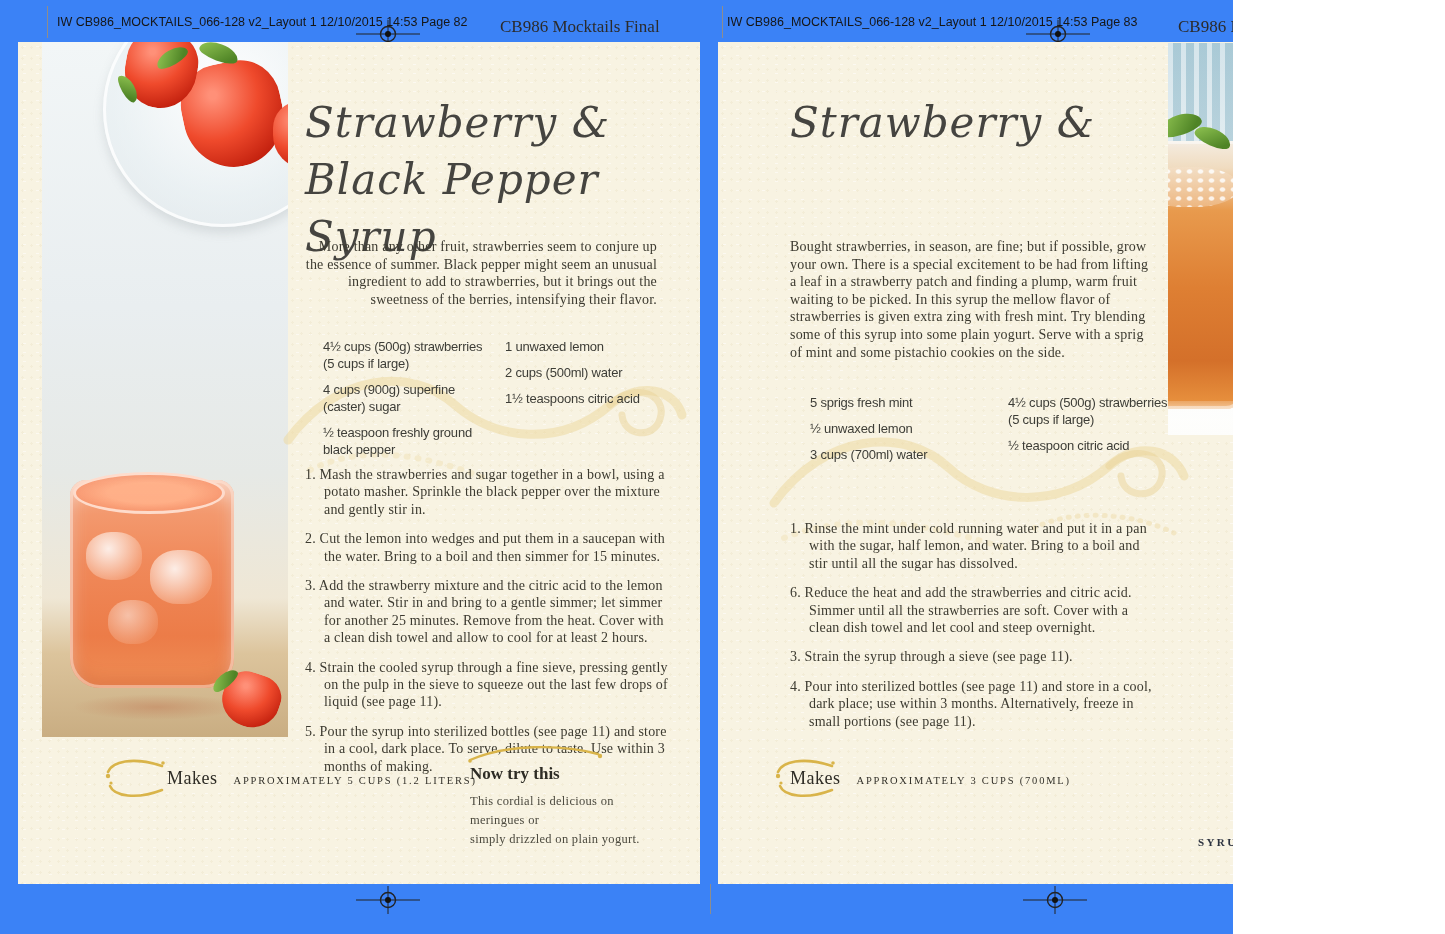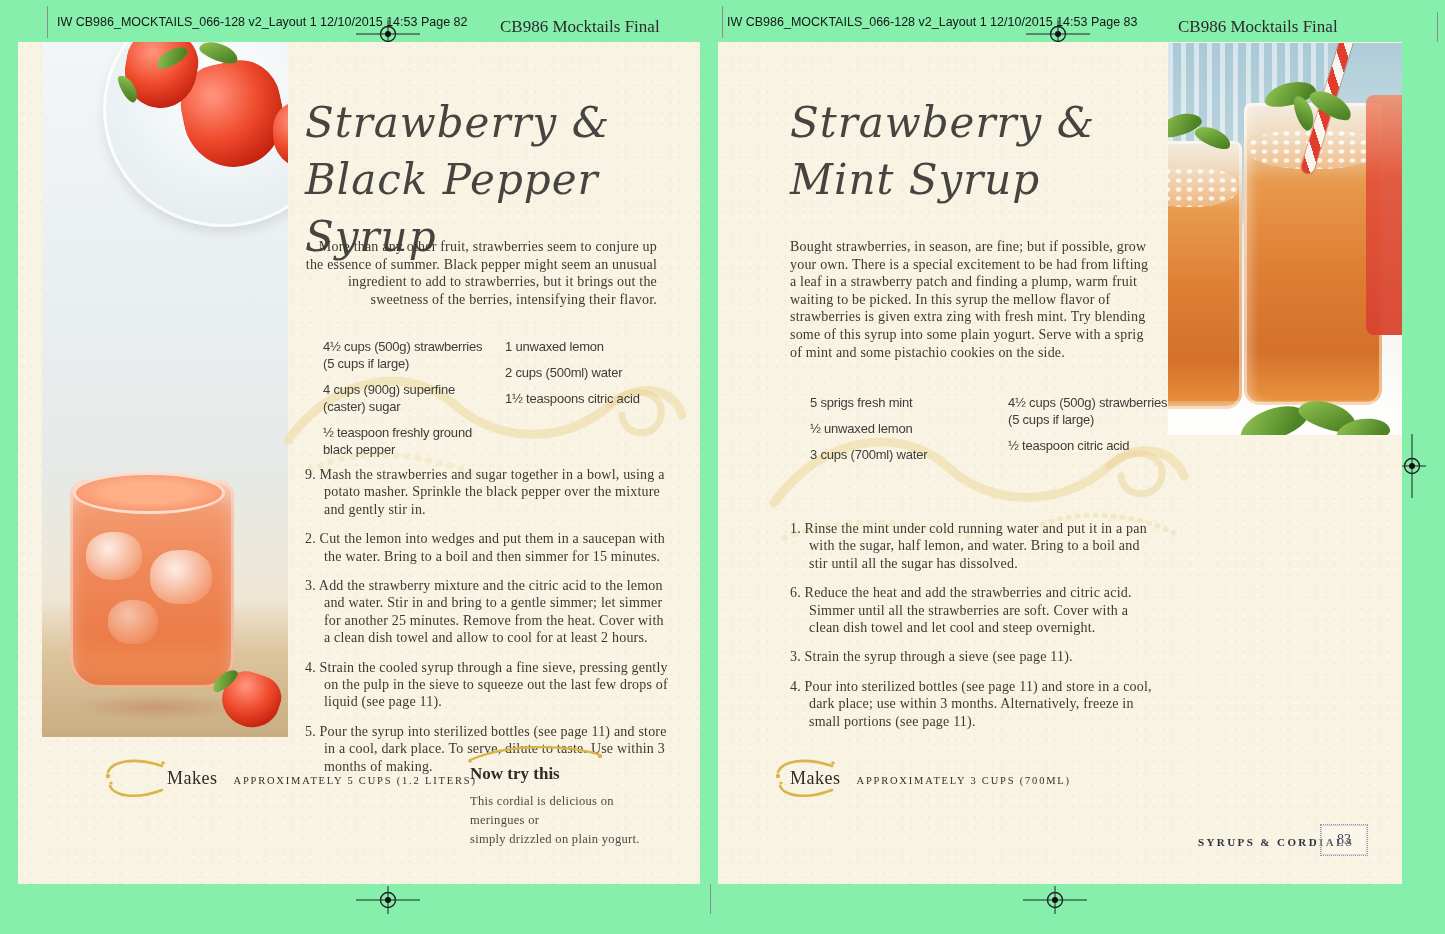--- a/index.html
+++ b/index.html
@@ -1,17 +1,17 @@
 <!DOCTYPE html>
 <html><head>
 <meta charset="utf-8">
 <style>
   * { margin:0; padding:0; box-sizing:border-box; }
   body { background:#ffffff; }
-  .canvas { position:relative; width:1445px; height:934px; background:#86efac; overflow:hidden;
+  .canvas { position:relative; width:1233px; height:934px; background:#3b82f6; overflow:hidden;
             font-family:"Liberation Serif", serif; color:#3b392f; }
 
   
   .slug { position:absolute; font-family:"Liberation Sans", sans-serif; font-size:12.5px; color:#161616; white-space:nowrap; }
   .jobname { position:absolute; font-family:"Liberation Serif", serif; font-size:17px; color:#2b2b2b; white-space:nowrap; }
   .tick-v { position:absolute; width:1px; background:#8d8d8d; }
   .regmark { position:absolute; }
 
   
   .page { position:absolute; top:42px; height:842px; background:#f8f3e2;
@@ -182,21 +182,21 @@
         <div class="ing-item">½ teaspoon freshly ground black pepper</div>
       </div>
       <div class="ing-col" style="width:170px;">
         <div class="ing-item">1 unwaxed lemon</div>
         <div class="ing-item">2 cups (500ml) water</div>
         <div class="ing-item">1½ teaspoons citric acid</div>
       </div>
     </div>
 
     <div class="steps" style="left:287px; top:424px; width:368px;">
-      <div class="step">9. Mash the strawberries and sugar together in a bowl, using a potato masher. Sprinkle the black pepper over the mixture and gently stir in.</div>
+      <div class="step">1. Mash the strawberries and sugar together in a bowl, using a potato masher. Sprinkle the black pepper over the mixture and gently stir in.</div>
       <div class="step">2. Cut the lemon into wedges and put them in a saucepan with the water. Bring to a boil and then simmer for 15 minutes.</div>
       <div class="step">3. Add the strawberry mixture and the citric acid to the lemon and water. Stir in and bring to a gentle simmer; let simmer for another 25 minutes. Remove from the heat. Cover with a clean dish towel and allow to cool for at least 2 hours.</div>
       <div class="step">4. Strain the cooled syrup through a fine sieve, pressing gently on the pulp in the sieve to squeeze out the last few drops of liquid (see page 11).</div>
       <div class="step">5. Pour the syrup into sterilized bottles (see page 11) and store in a cool, dark place. To serve, dilute to taste. Use within 3 months of making.</div>
     </div>
 
     <svg class="swirl" style="left:84px; top:712px;" width="66" height="52" viewBox="0 0 66 52">
       <path d="M60,12 C30,2 10,8 6,18" fill="none" stroke="#d9b44a" stroke-width="2.6" stroke-linecap="round"></path>
       <path d="M60,36 C34,46 12,42 8,32" fill="none" stroke="#d9b44a" stroke-width="2.6" stroke-linecap="round"></path>
       <circle cx="6" cy="22" r="2.2" fill="#d9b44a"></circle>
@@ -238,21 +238,20 @@
       <div class="leaf" style="left:118px; top:62px; width:36px; height:16px; transform:rotate(70deg);"></div>
       <div class="pr-bottle"></div>
       <div class="pr-table"></div>
       <div class="leaf" style="left:70px; bottom:-4px; width:70px; height:30px; transform:rotate(-20deg);"></div>
       <div class="leaf" style="left:130px; bottom:6px; width:60px; height:26px; transform:rotate(18deg);"></div>
       <div class="leaf" style="left:168px; bottom:-8px; width:54px; height:24px; transform:rotate(-8deg);"></div>
     </div>
 
     <div class="title" style="left:72px; top:52px;">
       <div>Strawberry &amp;</div>
-      <div>Mint Syrup</div>
     </div>
 
     <p class="intro" style="left:72px; top:196px; width:366px;">Bought strawberries, in season, are fine; but if possible, grow your own. There is a special excitement to be had from lifting a leaf in a strawberry patch and finding a plump, warm fruit waiting to be picked. In this syrup the mellow flavor of strawberries is given extra zing with fresh mint. Try blending some of this syrup into some plain yogurt. Serve with a sprig of mint and some pistachio cookies on the side.</p>
 
     <svg class="swirl" style="left:46px; top:336px;" width="430" height="185" viewBox="0 0 430 185">
       <path d="M10,125 C60,55 140,48 185,90 C225,127 295,132 345,88 C375,62 410,72 420,98" fill="none" stroke="#ecd9a0" stroke-width="9" stroke-linecap="round" opacity="0.55"></path>
       <path d="M345,88 c26,-24 60,-10 52,14 c-7,20 -38,18 -40,-4" fill="none" stroke="#e9d398" stroke-width="7" stroke-linecap="round" opacity="0.5"></path>
       <path d="M20,160 C95,130 180,150 240,170" fill="none" stroke="#efe0b2" stroke-width="6" stroke-linecap="round" opacity="0.45" stroke-dasharray="1 10"></path>
       <path d="M270,150 C310,130 370,135 410,155" fill="none" stroke="#ead59b" stroke-width="5" stroke-linecap="round" opacity="0.4" stroke-dasharray="1 8"></path>
     </svg>

